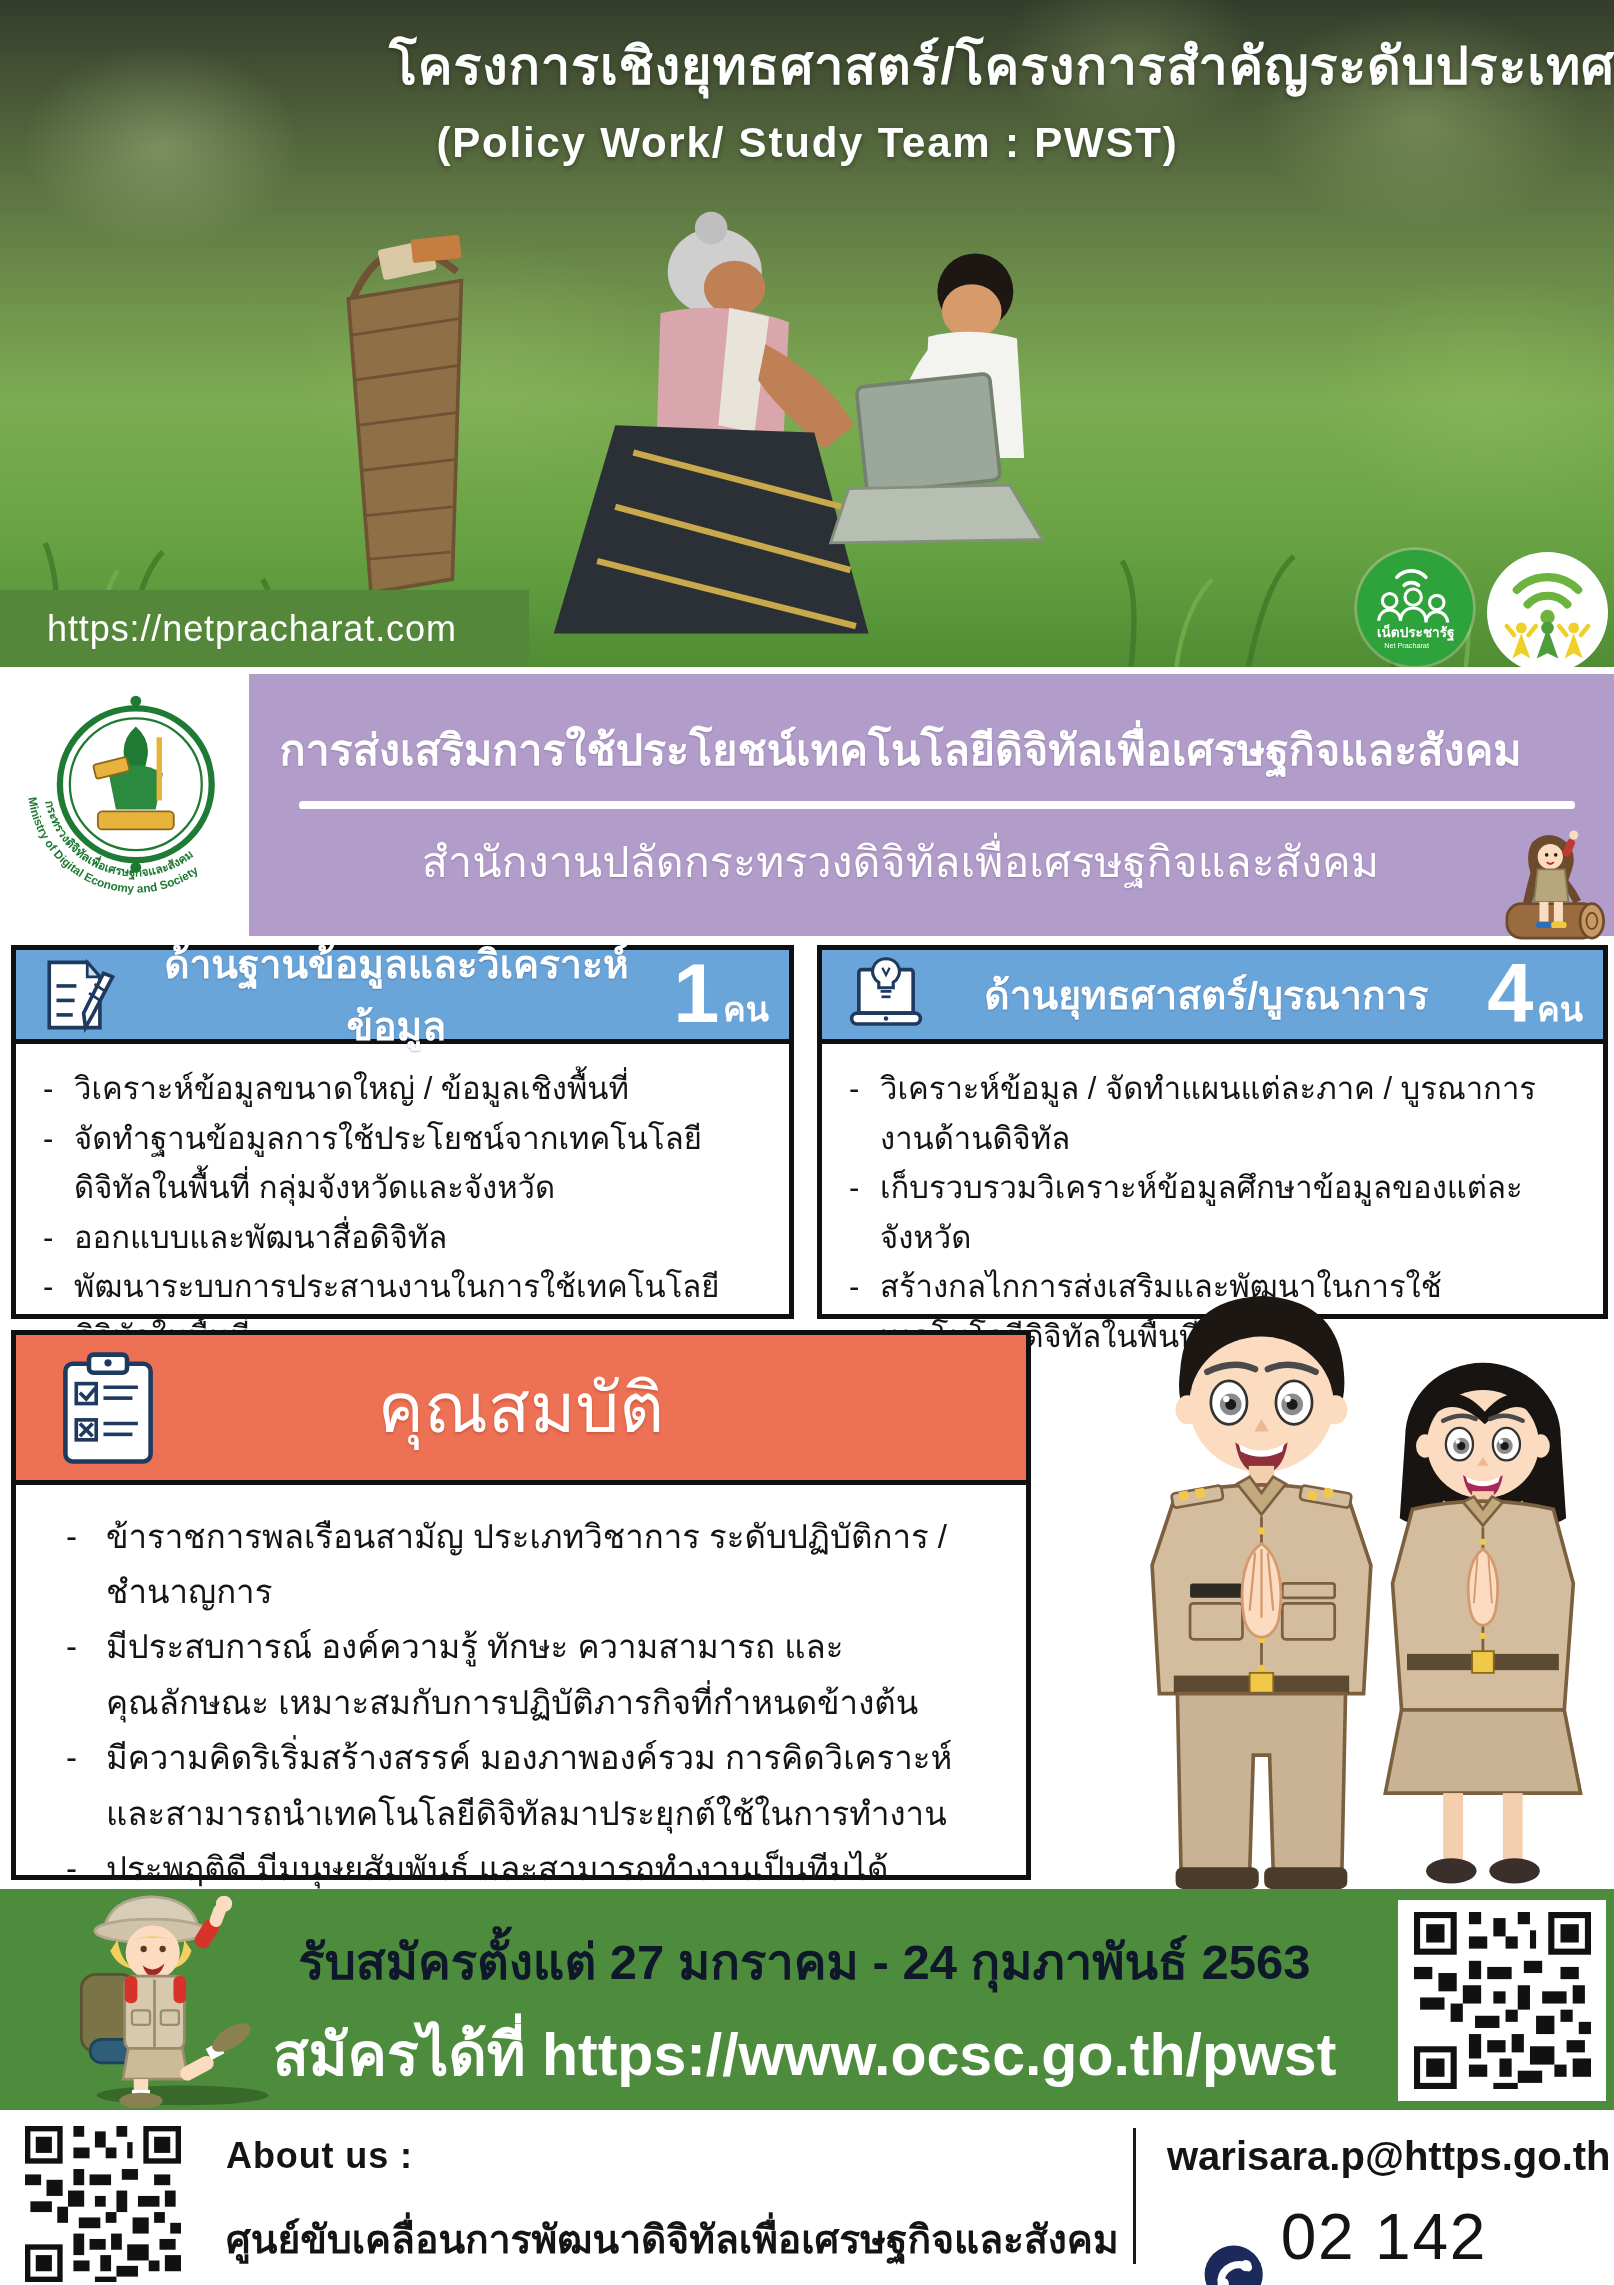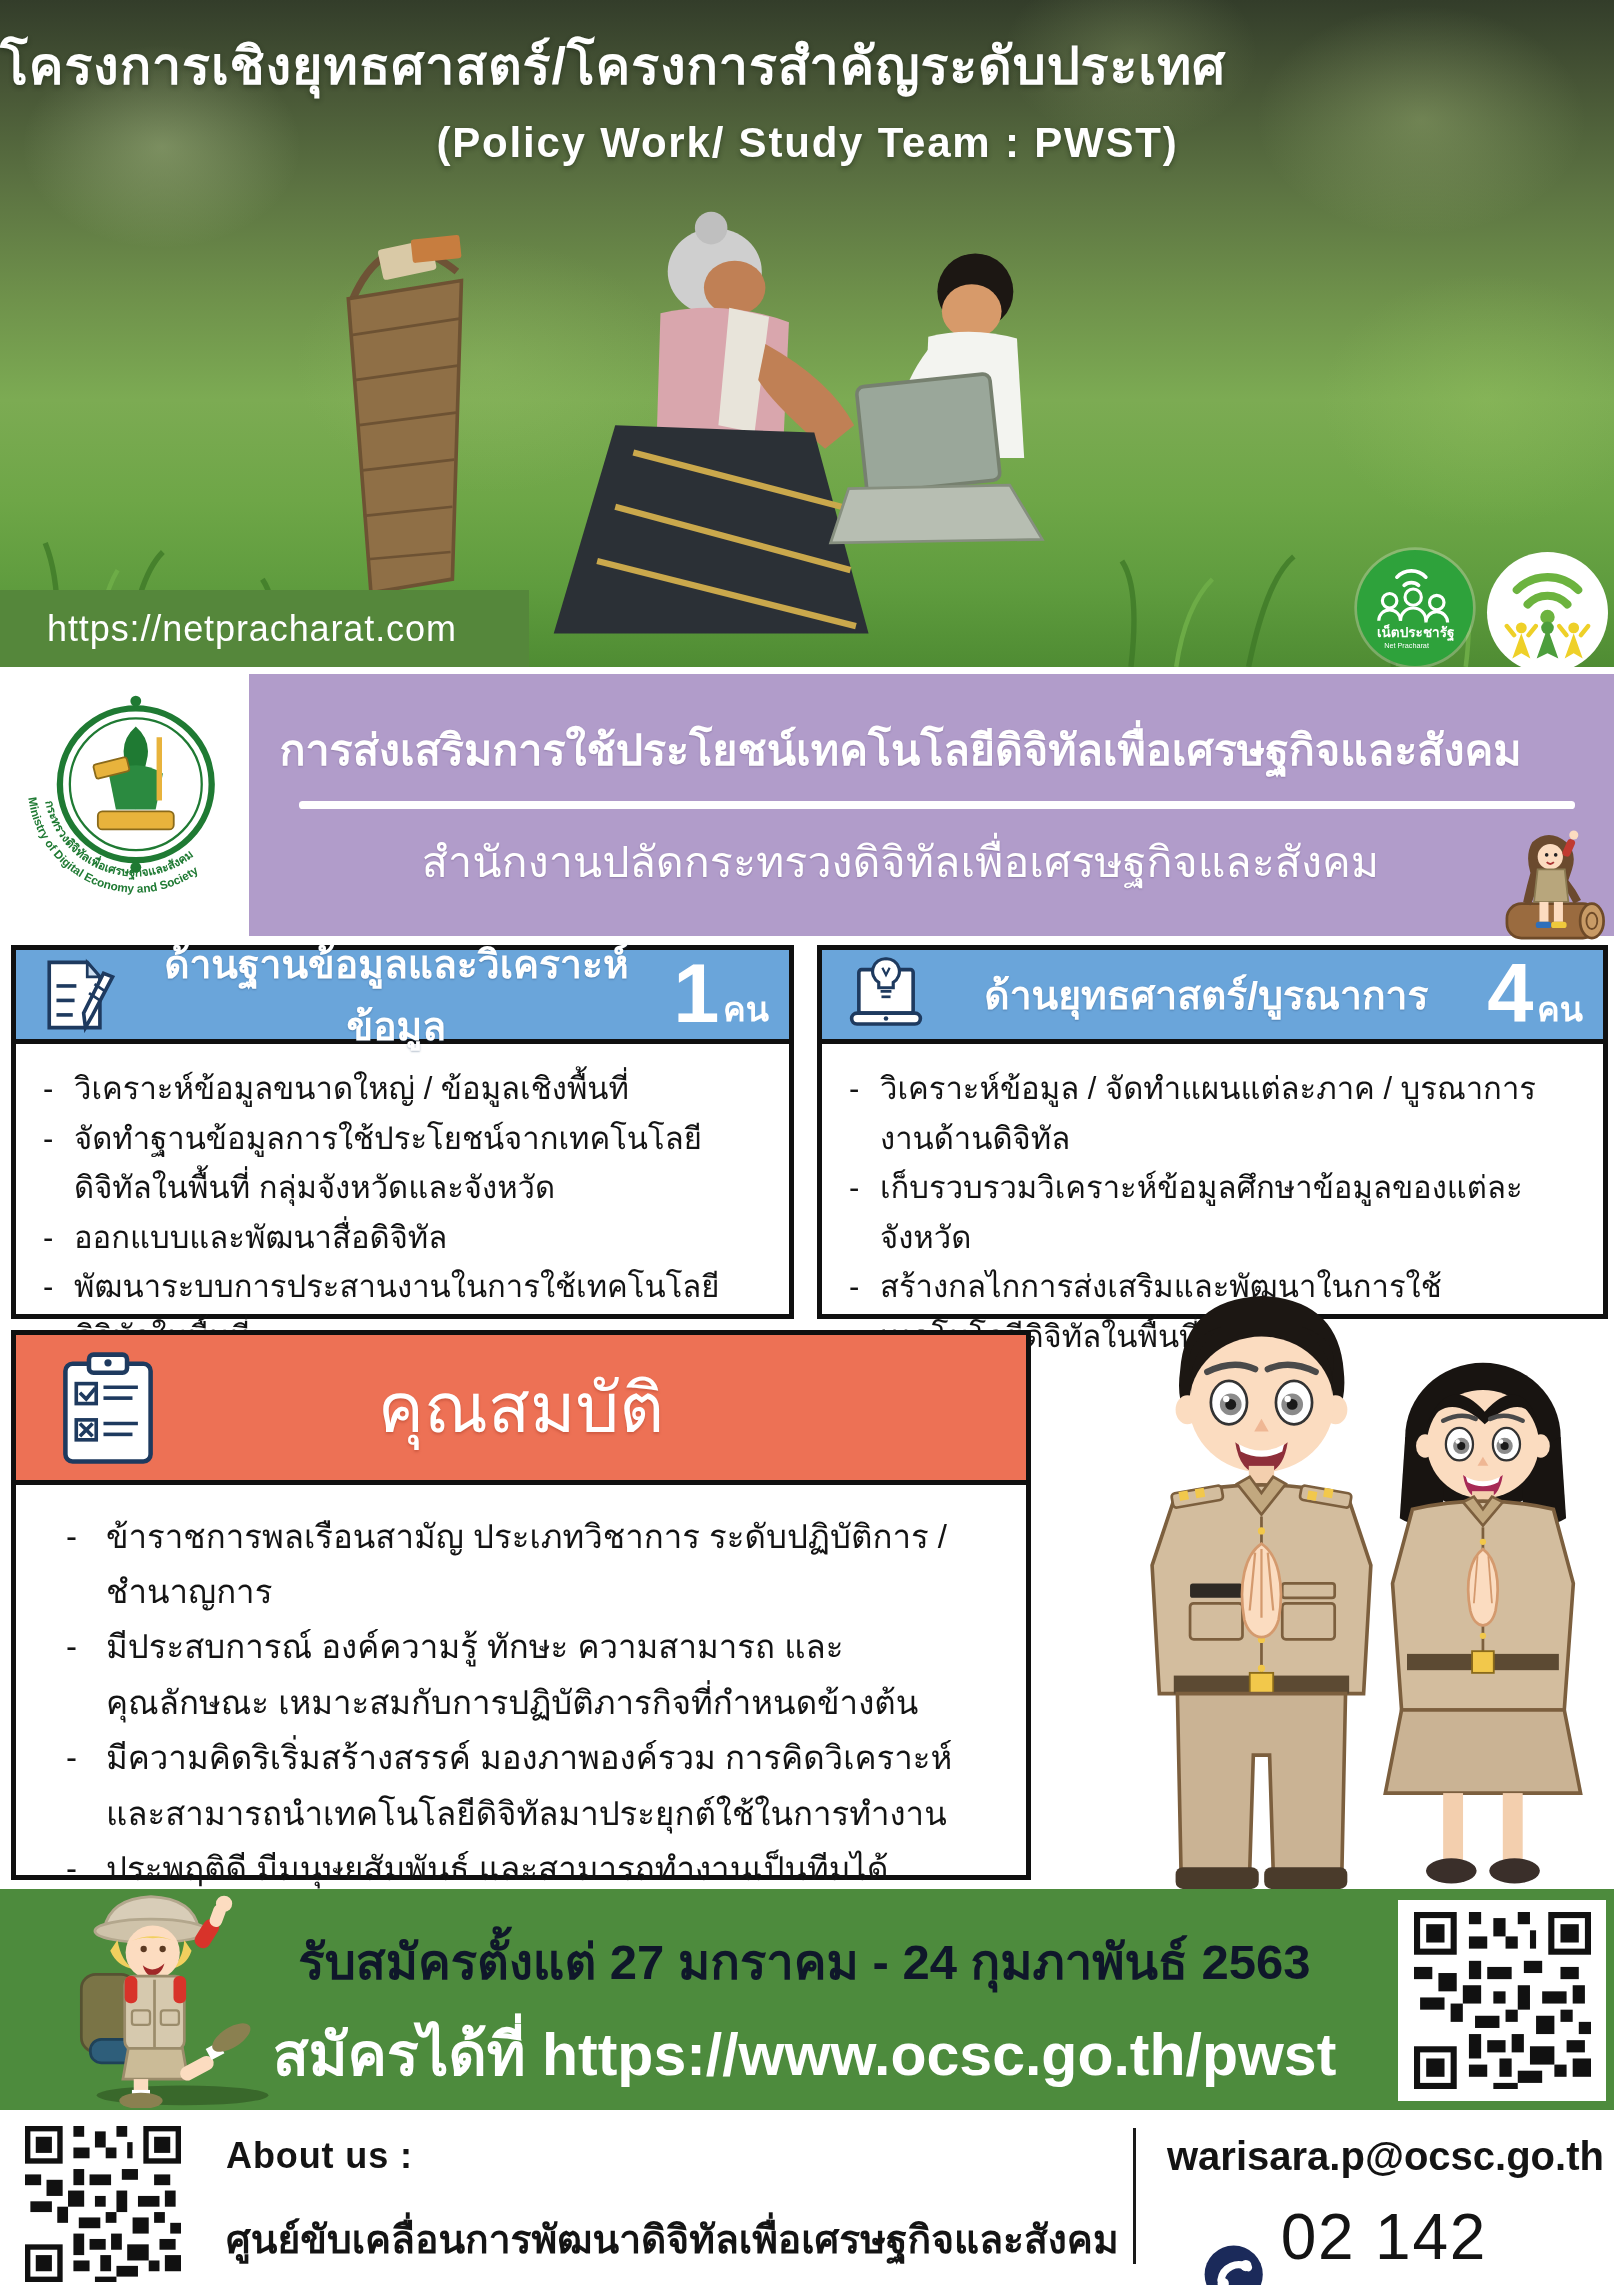--- a/index.html
+++ b/index.html
@@ -9,21 +9,21 @@
   
   .hero{position:absolute;left:0;top:0;width:1615px;height:667px;overflow:hidden;
     background:
       radial-gradient(199px 145px at 10% 22%, rgba(214,232,176,.30), transparent 70%),
       radial-gradient(235px 163px at 88% 18%, rgba(200,224,150,.28), transparent 70%),
       radial-gradient(181px 127px at 70% 8%, rgba(190,214,140,.22), transparent 70%),
       radial-gradient(271px 181px at 30% 55%, rgba(160,200,110,.25), transparent 70%),
       radial-gradient(235px 181px at 92% 60%, rgba(150,196,96,.35), transparent 70%),
       linear-gradient(180deg,#333d2a 0%,#465435 12%,#5c7342 28%,#6f924b 45%,#7cab53 60%,#6ea647 75%,#5f9c3e 88%,#4f8c33 100%);}
   .hero-art{position:absolute;left:0;top:0;}
-  .hero-title{position:absolute;left:0;top:23.5px;width:100%;text-align:left;color:#ffffff;
+  .hero-title{position:absolute;left:0;top:23.5px;width:100%;text-align:right;color:#ffffff;
     font-size:52px;font-weight:bold;letter-spacing:0.9px;text-shadow:0 1.8px 5.4px rgba(20,30,15,.45);}
   .hero-subtitle{position:absolute;left:0;top:119px;width:100%;text-align:center;color:#ffffff;
     font-size:42px;font-weight:bold;letter-spacing:1.8px;text-shadow:0 1.8px 5.4px rgba(20,30,15,.45);}
   .url-banner{position:absolute;left:0;top:590px;width:529px;height:77px;background:#55873b;
     display:flex;align-items:center;padding-left:47px;box-sizing:border-box;}
   .url-banner span{color:#ffffff;font-size:36px;letter-spacing:0.9px;}
   .logo-circle{position:absolute;border-radius:50%;}
   .logo-green{left:1357px;top:550px;width:116px;height:116px;background:#2ea23b;box-shadow:0 0 0 2.7px rgba(255,255,255,.25);}
   .logo-white{left:1487px;top:552px;width:121px;height:121px;background:#ffffff;}
 
@@ -561,21 +561,21 @@
     </div>
   </section>
 
   <footer class="footer">
     <svg class="footer-qr" viewBox="0 0 29 29">
         <use href="#qr"></use>
       </svg>
     <div class="about-label">About us  :</div>
     <div class="about-value">ศูนย์ขับเคลื่อนการพัฒนาดิจิทัลเพื่อเศรษฐกิจและสังคม</div>
     <div class="footer-divider"></div>
-    <div class="footer-email">warisara.p@ocsc.go.th</div>
+    <div class="footer-email">warisara.p@https.go.th</div>
     <div class="footer-phone">
       <svg width="69" height="69" viewBox="0 0 76 76">
         <circle cx="38" cy="38" r="36" fill="#1b2a5a"></circle>
         <path d="M24,48 a22,22 0 0 1 30,-22" stroke="#ffffff" stroke-width="9" fill="none" stroke-linecap="round" transform="rotate(12 38 38)"></path>
         <circle cx="25" cy="49" r="7" fill="#ffffff"></circle>
           <circle cx="53" cy="27" r="7" fill="#ffffff"></circle>
       </svg>
       <span class="ph-num">02 142 3324</span>
     </div>
   </footer>

